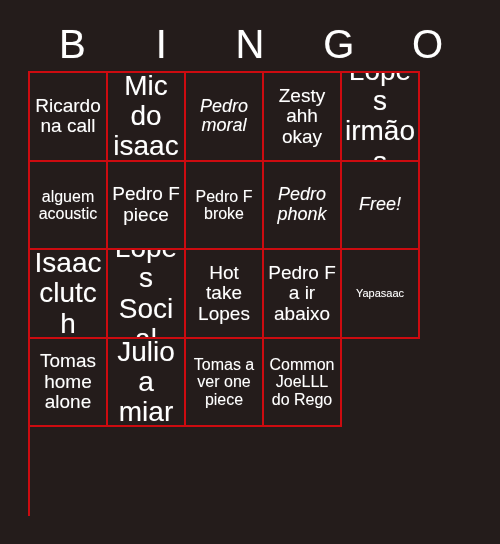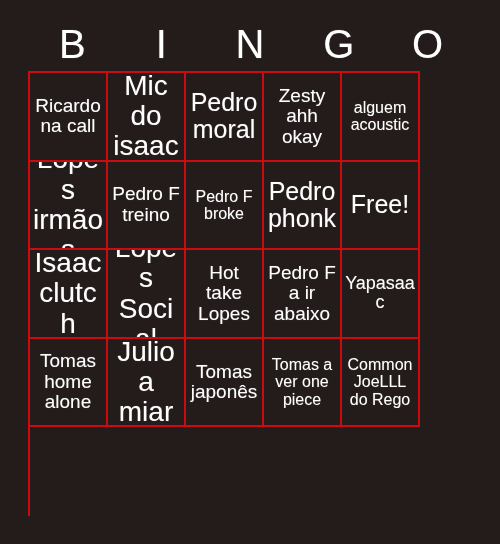--- a/index.html
+++ b/index.html
@@ -78,25 +78,25 @@
     color: #ffffff;
     line-height: 1.08;
     display: block;
     width: 100%;
     word-wrap: break-word;
     text-shadow: 0 0 1px rgba(255,255,255,0.30);
     user-select: none;
   }
 
   
-  .fs-xl  { font-size: 25px; }
+  .fs-xl  { font-size: 18px; font-style: italic; }
   .fs-lg  { font-size: 28px; }
   .fs-md  { font-size: 19px; }
   .fs-sm  { font-size: 16px; }
-  .fs-xs  { font-size: 18px; }
+  .fs-xs  { font-size: 11px; }
 </style>
 </head>
 <body>
 
 <div id="card">
 
   <div id="header">
     <div class="header-letter">B</div>
     <div class="header-letter">I</div>
     <div class="header-letter">N</div>
@@ -111,27 +111,27 @@
       <div class="cell">
         <span class="cell-text fs-lg">Mic do isaac</span>
       </div>
       <div class="cell">
         <span class="cell-text fs-xl">Pedro moral</span>
       </div>
       <div class="cell">
         <span class="cell-text fs-md">Zesty ahh okay</span>
       </div>
       <div class="cell">
+        <span class="cell-text fs-lg">Lopes irmãos</span>
+      </div>
+      <div class="cell">
         <span class="cell-text fs-sm">alguem acoustic</span>
       </div>
       <div class="cell">
-        <span class="cell-text fs-lg">Lopes irmãos</span>
-      </div>
-      <div class="cell">
-        <span class="cell-text fs-md">Pedro F treino</span>
+        <span class="cell-text fs-md">Pedro F piece</span>
       </div>
       <div class="cell">
         <span class="cell-text fs-sm">Pedro F broke</span>
       </div>
       <div class="cell">
         <span class="cell-text fs-xl">Pedro phonk</span>
       </div>
       <div class="cell">
         <span class="cell-text fs-xl">Free!</span>
       </div>
@@ -150,23 +150,20 @@
       <div class="cell">
         <span class="cell-text fs-xs">Yapasaac</span>
       </div>
       <div class="cell">
         <span class="cell-text fs-md">Tomas home alone</span>
       </div>
       <div class="cell">
         <span class="cell-text fs-lg">Julio a miar</span>
       </div>
       <div class="cell">
-        <span class="cell-text fs-md">Tomas japonês</span>
-      </div>
-      <div class="cell">
         <span class="cell-text fs-sm">Tomas a ver one piece</span>
       </div>
       <div class="cell">
         <span class="cell-text fs-sm">Common JoeLLL do Rego</span>
       </div>
     </div>
 
 </div>
 
 </body></html>

